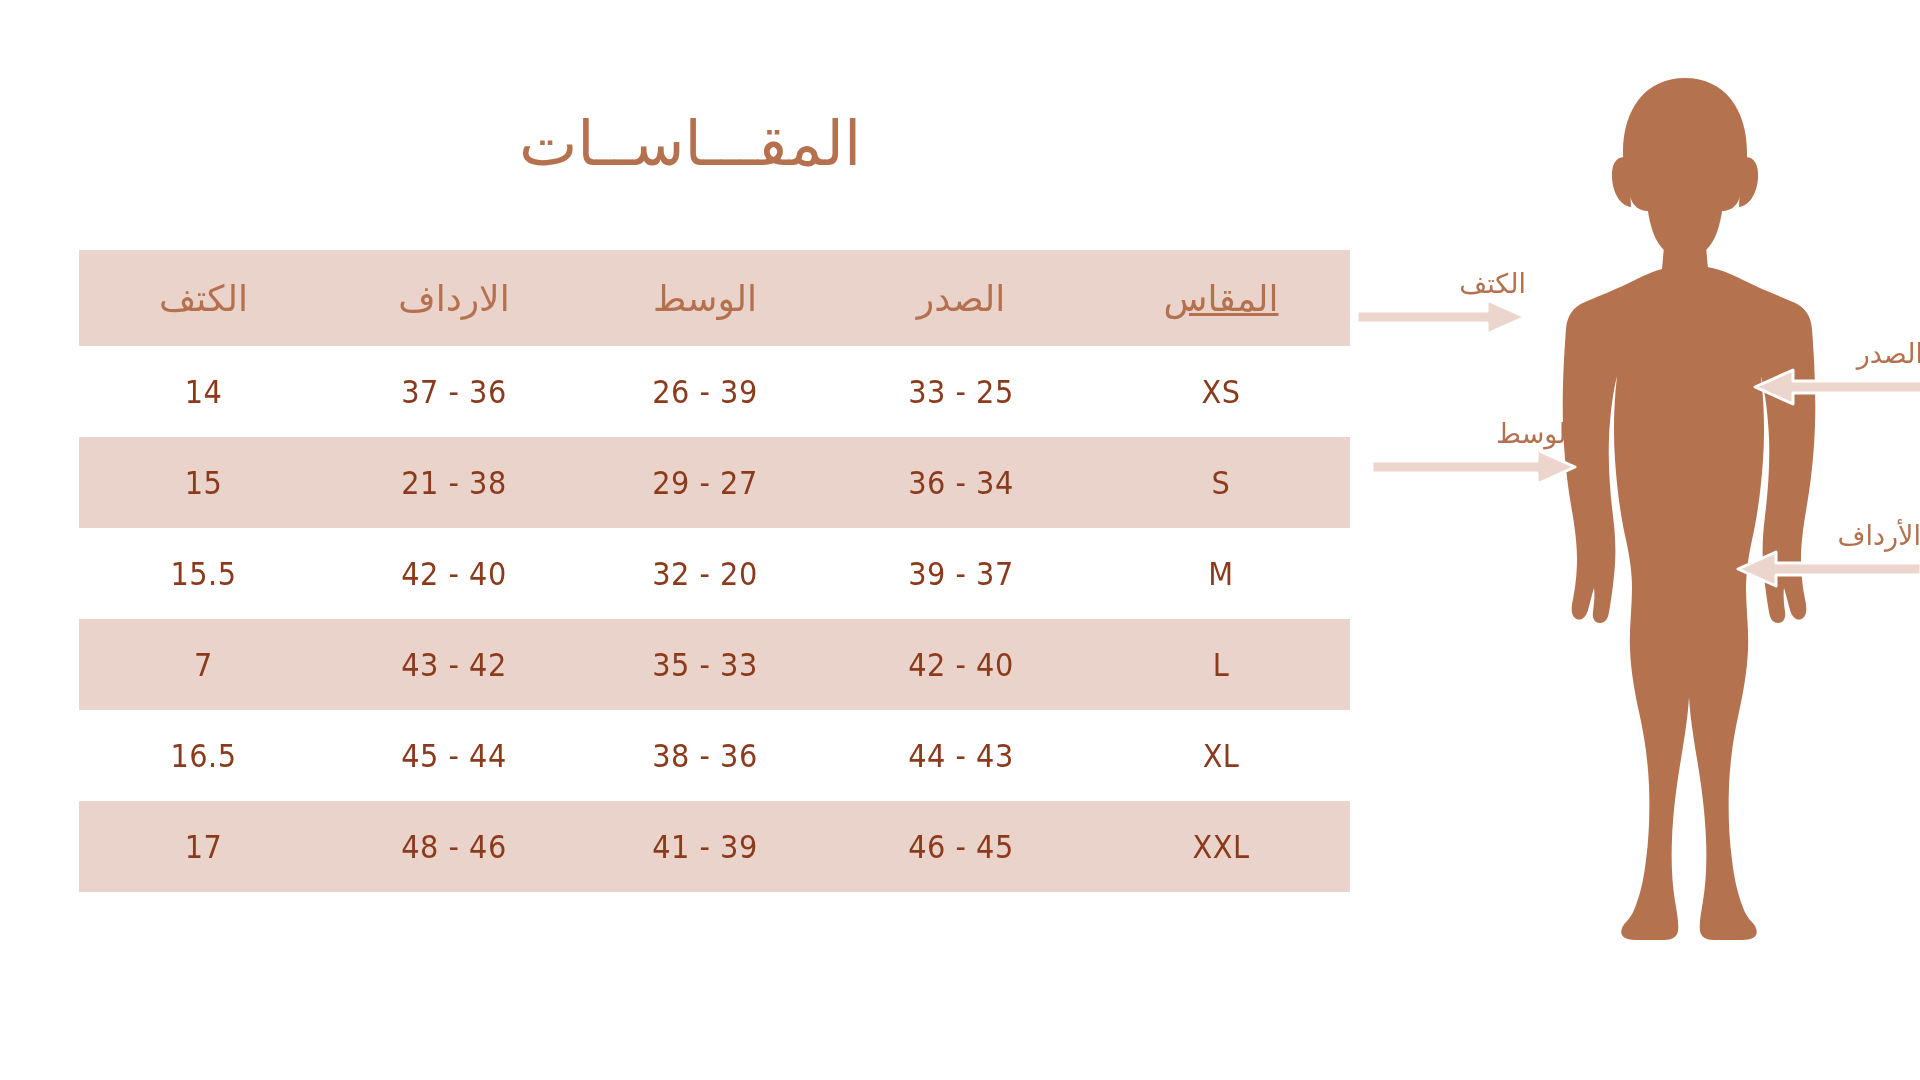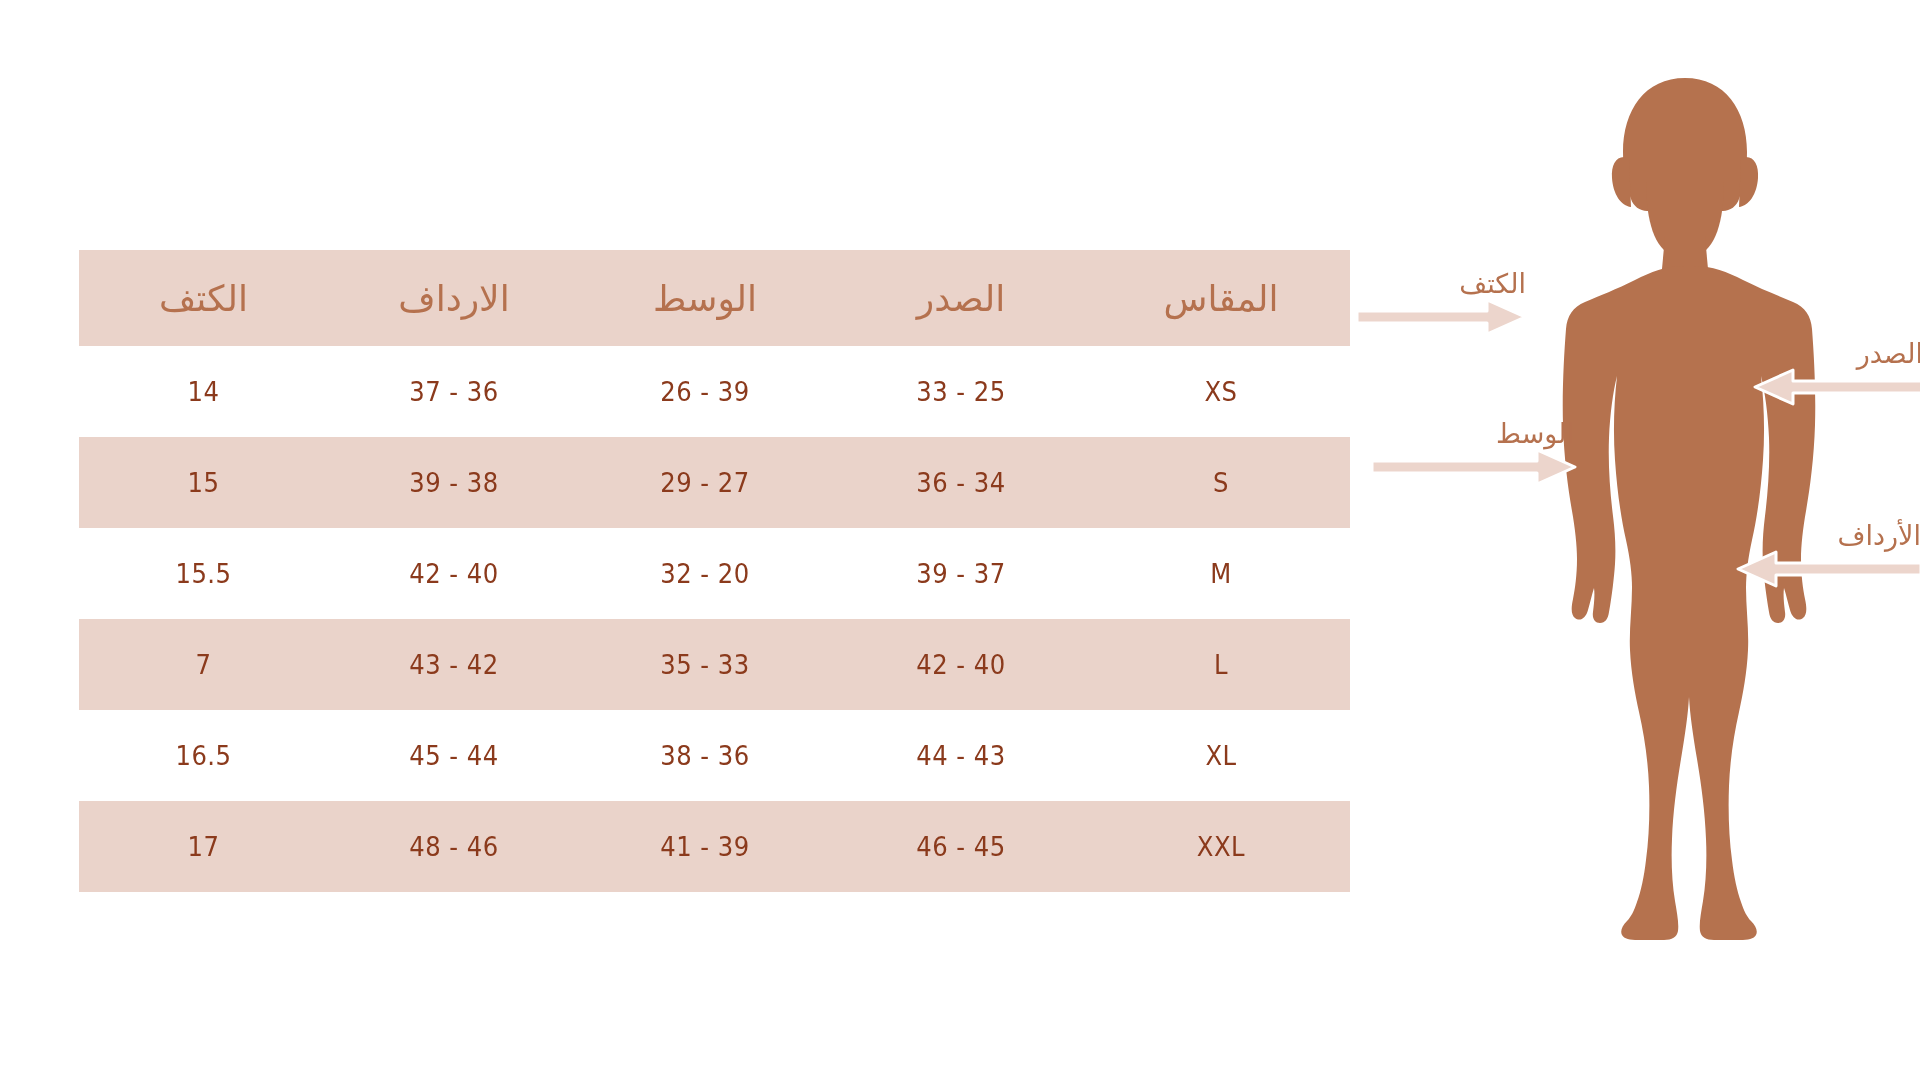--- a/index.html
+++ b/index.html
@@ -63,29 +63,29 @@
     font-size: 36px;
     font-weight: 400;
     color: #b5714e;
     height: 96px;
   }
 
   #size-table tbody tr.row-odd  { background: #ffffff; }
   #size-table tbody tr.row-even { background: #ead3ca; }
 
   #size-table tbody td {
-    font-size: 27px;
+    font-size: 32px;
     font-weight: 400;
     color: #8b3a1c;
     font-family: "DejaVu Sans Condensed", "Liberation Sans Narrow", "Liberation Sans", sans-serif;
     letter-spacing: 0.5px;
   }
 
   
-  .col-size     { width: 258px; }
+  .col-size     { width: 258px; text-decoration: underline; }
   .col-chest    { width: 262px; }
   .col-waist    { width: 250px; }
   .col-hips     { width: 252px; }
   .col-shoulder { width: 249px; }
 
   
   #figure-wrap {
     position: absolute;
     top: 60px;
     left: 1505px;
@@ -118,20 +118,21 @@
   .ann-waist .ann-label { text-align: right; padding-right: 6px; }
 
   .ann-hips { top: 522px; left: 1718px; width: 205px; }
   .ann-hips .ann-label { text-align: right; padding-right: 2px; }
 </style>
 </head>
 <body>
 
 <div id="page">
 
+  <h1 id="chart-title">المقـــاســات</h1>
 
   <table id="size-table">
     <thead>
       <tr>
         <th class="col-size">المقاس</th>
         <th class="col-chest">الصدر</th>
         <th class="col-waist">الوسط</th>
         <th class="col-hips">الارداف</th>
         <th class="col-shoulder">الكتف</th>
       </tr>
@@ -141,21 +142,21 @@
         <td>XS</td>
         <td>25 - 33</td>
         <td>39 - 26</td>
         <td>36 - 37</td>
         <td>14</td>
       </tr>
       <tr class="row-even">
         <td>S</td>
         <td>34 - 36</td>
         <td>27 - 29</td>
-        <td>38 - 39</td>
+        <td>38 - 21</td>
         <td>15</td>
       </tr>
       <tr class="row-odd">
         <td>M</td>
         <td>37 - 39</td>
         <td>20 - 32</td>
         <td>40 - 42</td>
         <td>15.5</td>
       </tr>
       <tr class="row-even">

